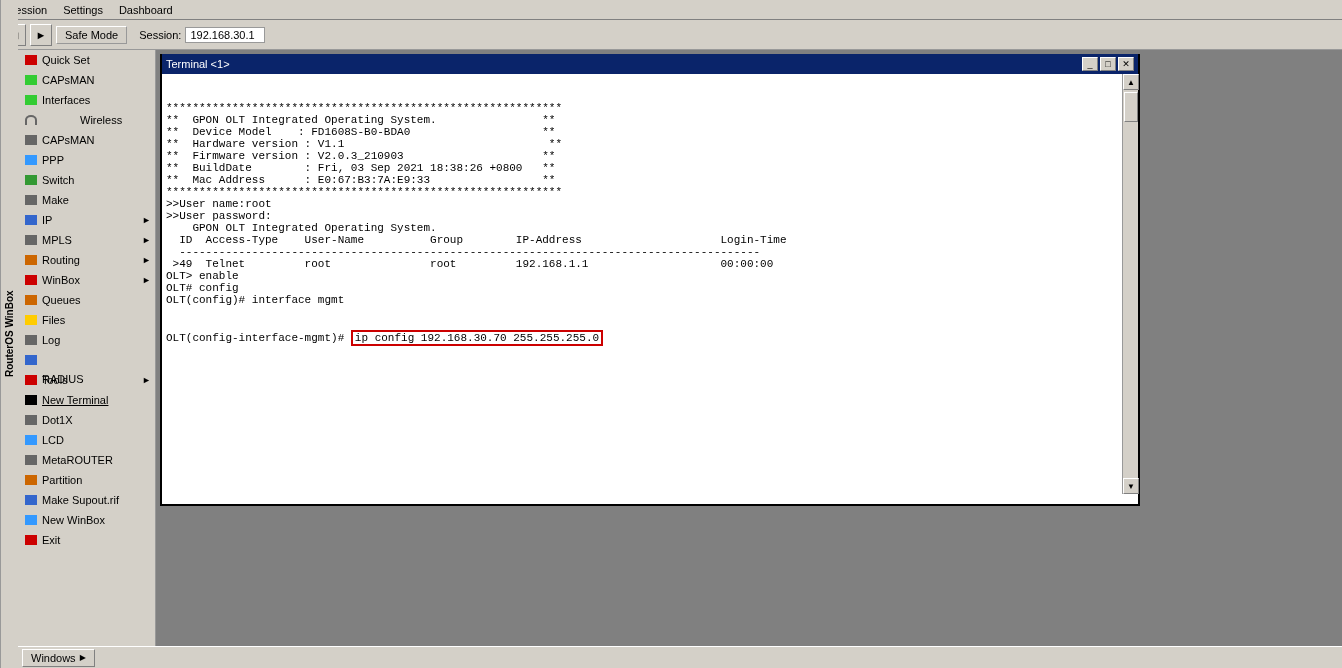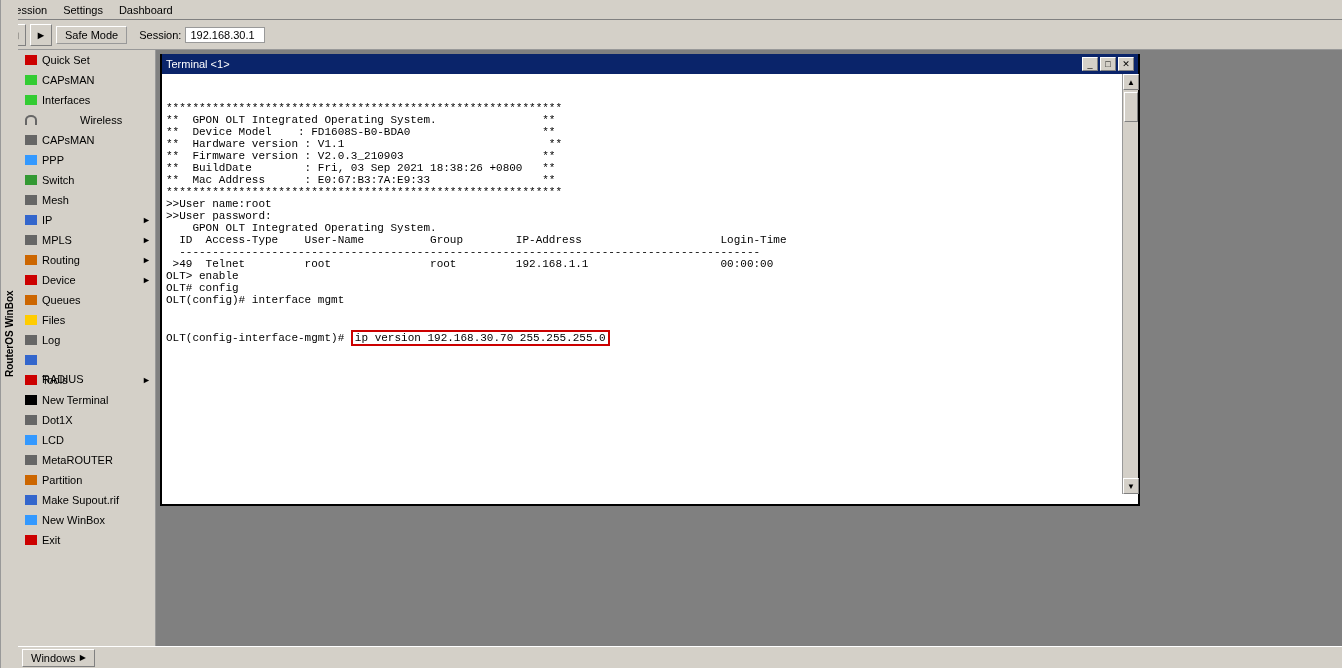--- a/index.html
+++ b/index.html
@@ -427,21 +427,21 @@
         <div class="sidebar-item">
           <span class="icon">
             <div class="icon-switch" style="width: 12px; height: 10px;"></div>
           </span>
           <span style="flex: 1 1 0%; overflow: hidden; white-space: nowrap;">Switch</span>
         </div>
         <div class="sidebar-item">
           <span class="icon">
             <div class="icon-mesh" style="width: 12px; height: 10px;"></div>
           </span>
-          <span style="flex: 1 1 0%; overflow: hidden; white-space: nowrap;">Mesh</span>
+          <span style="flex: 1 1 0%; overflow: hidden; white-space: nowrap;">Make</span>
         </div>
         <div class="sidebar-item">
           <span class="icon">
             <div class="icon-ip" style="width: 12px; height: 10px;"></div>
           </span>
           <span style="flex: 1 1 0%; overflow: hidden; white-space: nowrap;">IP</span>
           <span class="arrow">►</span>
         </div>
         <div class="sidebar-item">
           <span class="icon">
@@ -454,21 +454,21 @@
           <span class="icon">
             <div class="icon-routing" style="width: 12px; height: 10px;"></div>
           </span>
           <span style="flex: 1 1 0%; overflow: hidden; white-space: nowrap;">Routing</span>
           <span class="arrow">►</span>
         </div>
         <div class="sidebar-item">
           <span class="icon">
             <div class="icon-system" style="width: 12px; height: 10px;"></div>
           </span>
-          <span style="flex: 1 1 0%; overflow: hidden; white-space: nowrap;">Device</span>
+          <span style="flex: 1 1 0%; overflow: hidden; white-space: nowrap;">WinBox</span>
           <span class="arrow">►</span>
         </div>
         <div class="sidebar-item">
           <span class="icon">
             <div class="icon-queues" style="width: 12px; height: 10px;"></div>
           </span>
           <span style="flex: 1 1 0%; overflow: hidden; white-space: nowrap;">Queues</span>
         </div>
         <div class="sidebar-item">
           <span class="icon">
@@ -492,21 +492,21 @@
           <span class="icon">
             <div class="icon-tools" style="width: 12px; height: 10px;"></div>
           </span>
           <span style="flex: 1 1 0%; overflow: hidden; white-space: nowrap;">Tools</span>
           <span class="arrow">►</span>
         </div>
         <div class="sidebar-item">
           <span class="icon">
             <div class="icon-newterminal" style="width: 12px; height: 10px;"></div>
           </span>
-          <span style="flex: 1 1 0%; overflow: hidden; white-space: nowrap;">New Terminal</span>
+          <span style="flex: 1 1 0%; overflow: hidden; white-space: nowrap; text-decoration: underline;">New Terminal</span>
         </div>
         <div class="sidebar-item">
           <span class="icon">
             <div class="icon-dot1x" style="width: 12px; height: 10px;"></div>
           </span>
           <span style="flex: 1 1 0%; overflow: hidden; white-space: nowrap;">Dot1X</span>
         </div>
         <div class="sidebar-item">
           <span class="icon">
             <div class="icon-lcd" style="width: 12px; height: 10px;"></div>
@@ -554,21 +554,21 @@
         <div class="terminal-titlebar-btns">
           <div class="titlebar-btn">_</div>
           <div class="titlebar-btn">□</div>
           <div class="titlebar-btn">✕</div>
         </div>
       </div>
       <div style="display:flex;">
         <div class="terminal-body" style="width: 864px; height: 430px;">
           <div id="terminal-content"><div>************************************************************</div><div>**  GPON OLT Integrated Operating System.                **</div><div>**  Device Model    : FD1608S-B0-BDA0                    **</div><div>**  Hardware version : V1.1                               **</div><div>**  Firmware version : V2.0.3_210903                     **</div><div>**  BuildDate        : Fri, 03 Sep 2021 18:38:26 +0800   **</div><div>**  Mac Address      : E0:67:B3:7A:E9:33                 **</div><div>************************************************************</div><div></div><div>&gt;&gt;User name:root</div><div>&gt;&gt;User password:</div><div></div><div>    GPON OLT Integrated Operating System.</div><div></div><div>  ID  Access-Type    User-Name          Group        IP-Address                     Login-Time</div><div>  ----------------------------------------------------------------------------------------</div><div> &gt;49  Telnet         root               root         192.168.1.1                    00:00:00</div><div></div><div>OLT&gt; enable</div><div></div><div>OLT# config</div><div></div><div>OLT(config)# interface mgmt</div><div></div></div>
           <div class="input-line">
-            <span>OLT(config-interface-mgmt)# </span><span class="input-highlight">ip version 192.168.30.70 255.255.255.0</span>
+            <span>OLT(config-interface-mgmt)# </span><span class="input-highlight">ip config 192.168.30.70 255.255.255.0</span>
           </div>
         </div>
         <div class="terminal-scrollbar">
           <div class="scrollbar-up">▲</div>
           <div class="scrollbar-thumb"></div>
           <div class="scrollbar-down" style="position:absolute;bottom:0;width:16px;">▼</div>
         </div>
       </div>
     </div>
   </div>

